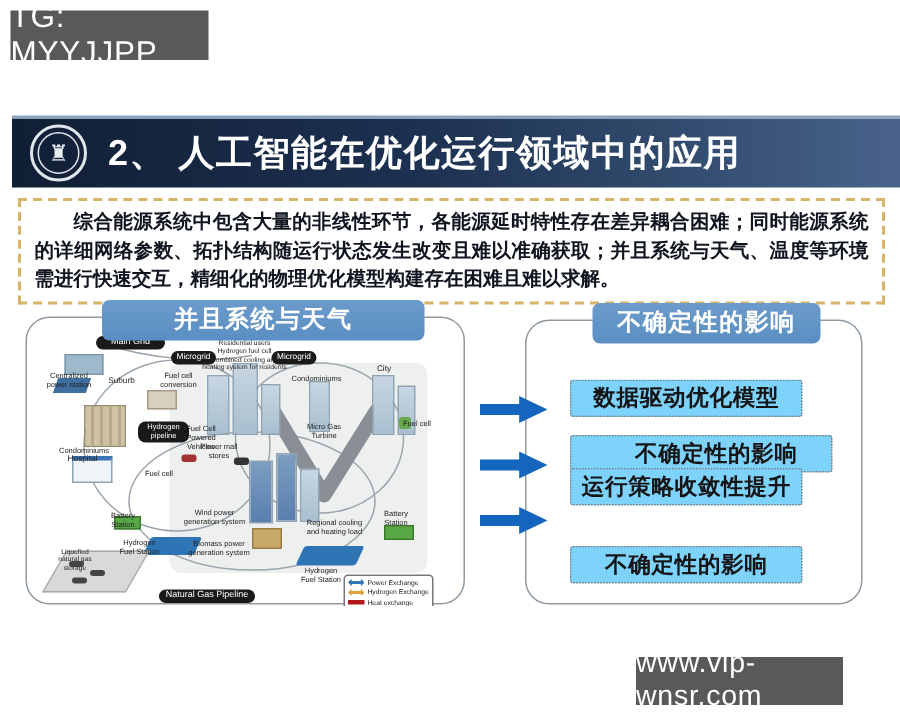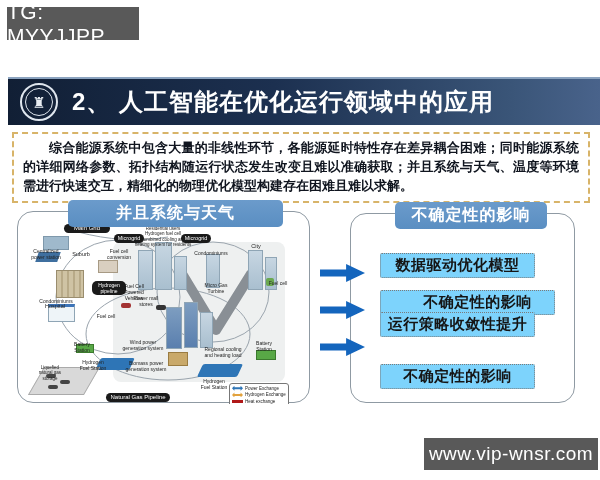--- a/index.html
+++ b/index.html
@@ -3,21 +3,21 @@
 <meta charset="utf-8">
 <style>
   html,body{margin:0;padding:0;}
   body{
     width:600px;height:480px;position:relative;overflow:hidden;
     background:#ffffff;font-family:"Liberation Sans","DejaVu Sans",sans-serif;
   }
   
   .wm{position:absolute;background:#595959;color:#fff;display:flex;align-items:center;justify-content:center;}
   .wm-top{left:7px;top:7px;width:132px;height:33px;font-size:21px;letter-spacing:.5px;}
-  .wm-bottom{left:424px;top:438px;width:174px;height:32px;font-size:19px;letter-spacing:.5px;}
+  .wm-bottom{left:424px;top:438px;width:138px;height:32px;font-size:19px;letter-spacing:.5px;}
   
   .title-bar{
     position:absolute;left:8px;top:77px;right:0;height:46px;
     background:linear-gradient(90deg,#111f35 0%,#1c3050 45%,#3a5578 85%,#49638b 100%);
     border-top:2px solid #8ba3bf;display:flex;align-items:center;
   }
   .seal{width:38px;height:38px;margin-left:12px;border:2px solid #dfe6ee;border-radius:50%;
     display:flex;align-items:center;justify-content:center;flex:0 0 auto;box-sizing:border-box;}
   .seal-inner{width:28px;height:28px;border:1px solid #dfe6ee;border-radius:50%;
     display:flex;align-items:center;justify-content:center;color:#e8edf2;font-size:15px;line-height:1;box-sizing:border-box;}

